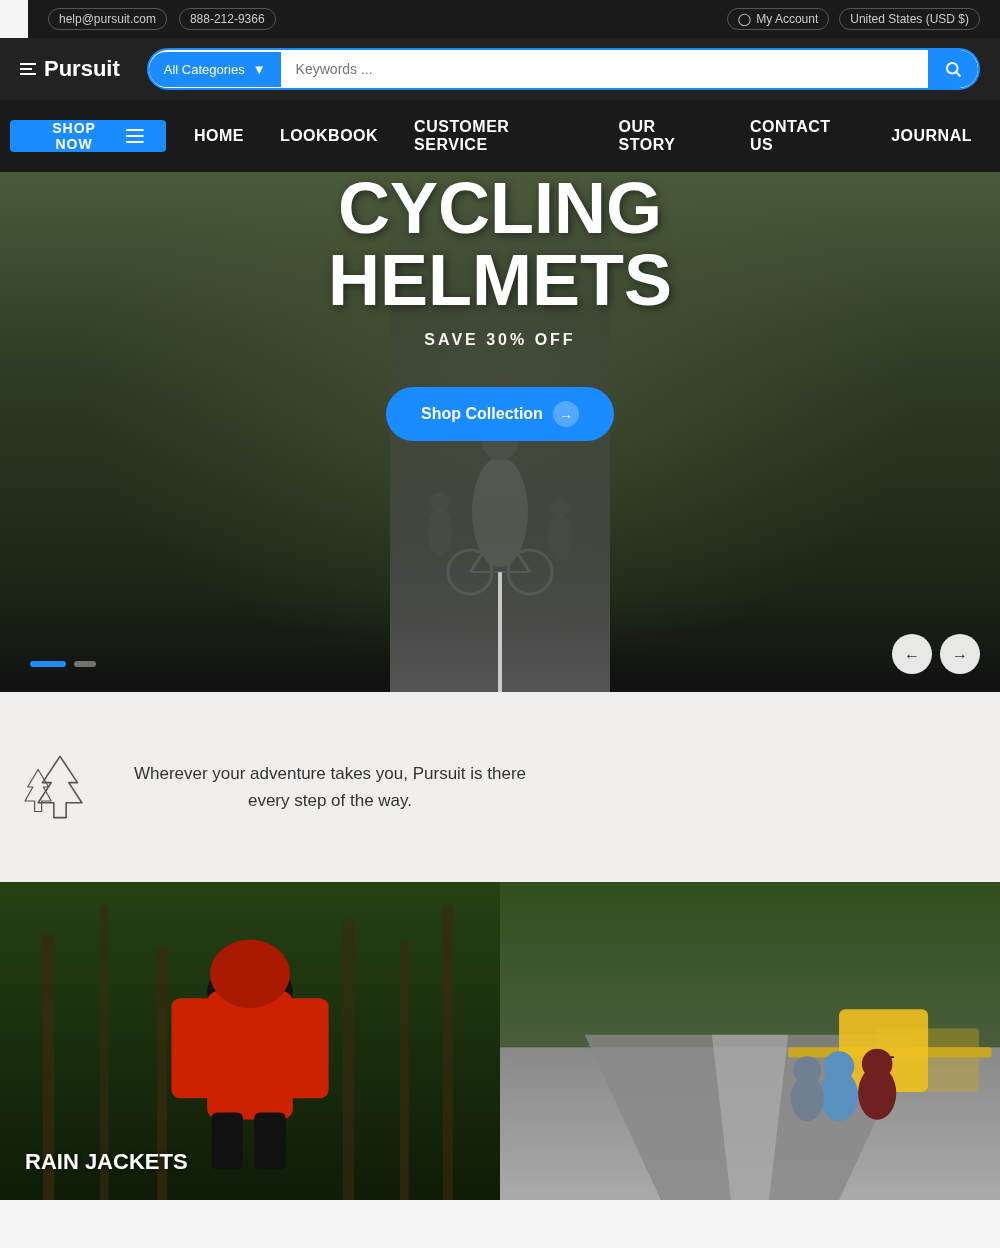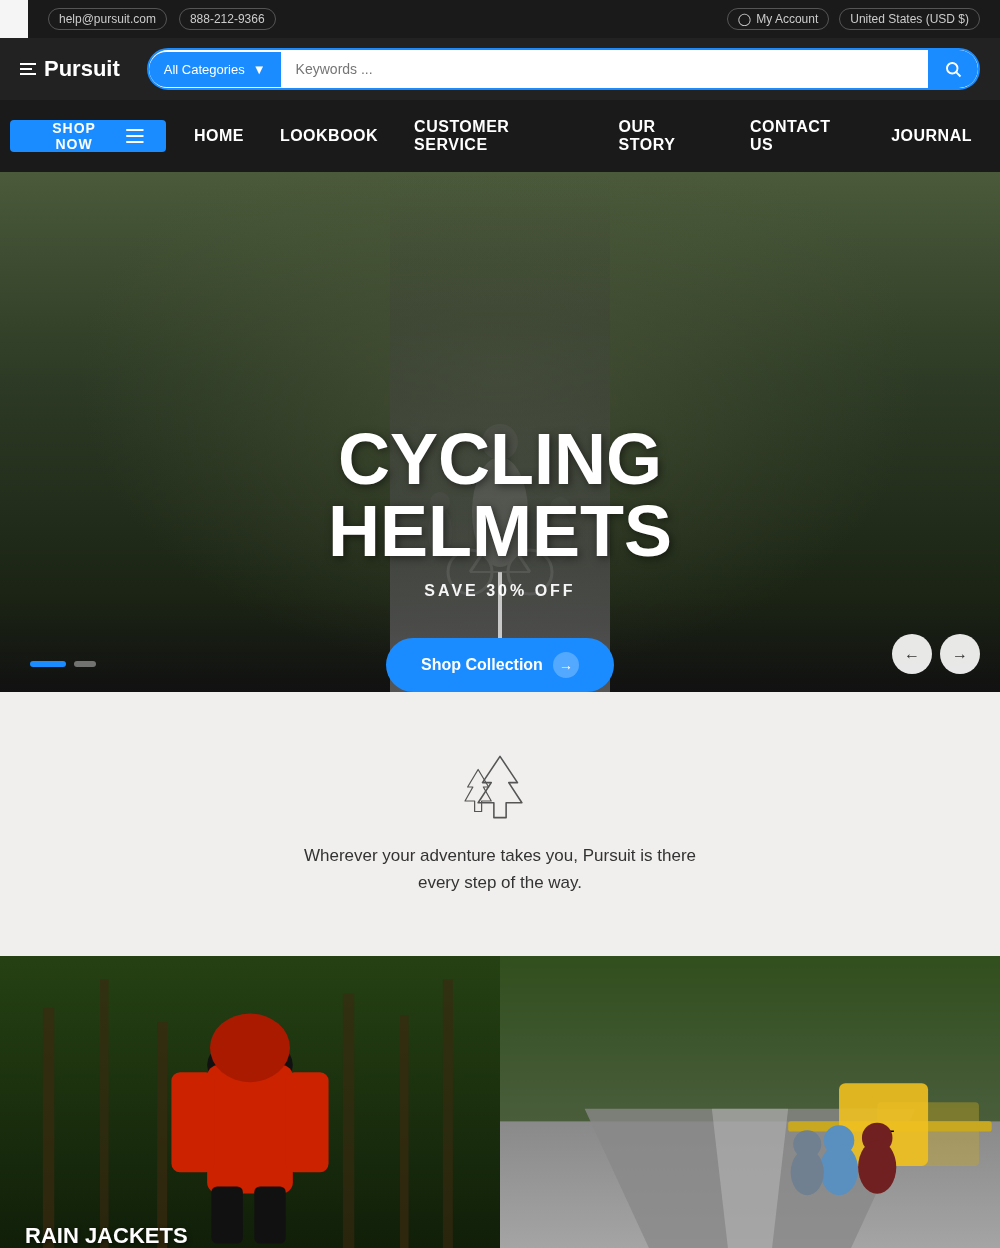--- a/index.html
+++ b/index.html
@@ -178,21 +178,21 @@
       text-transform: uppercase;
     }
 
     
     .hero {
       position: relative;
       height: 520px;
       background: linear-gradient(to bottom, #5a6b4a 0%, #3a4a30 30%, #2a3020 60%, #1a2010 100%);
       overflow: hidden;
       display: flex;
-      align-items: flex-end;
+      align-items: flex-start;
       justify-content: center;
     }
     .hero-bg {
       position: absolute;
       inset: 0;
       background:
         radial-gradient(ellipse 60% 80% at 50% 40%, rgba(80,90,60,0.6) 0%, transparent 70%),
         linear-gradient(180deg, #4a5a3a 0%, #2d3a25 40%, #1c2515 80%, #111 100%);
     }
     
@@ -303,21 +303,21 @@
       font-size: 16px;
       color: #333;
     }
 
     
     .adventure-section {
       background: #f0efed;
       padding: 60px 20px;
       text-align: center;
       display: flex;
-      flex-direction: column;
+      flex-direction: row;
       align-items: center;
       gap: 20px;
     }
     .nature-icon {
       width: 80px;
       height: 70px;
     }
     .adventure-text {
       font-size: 17px;
       color: #333;

